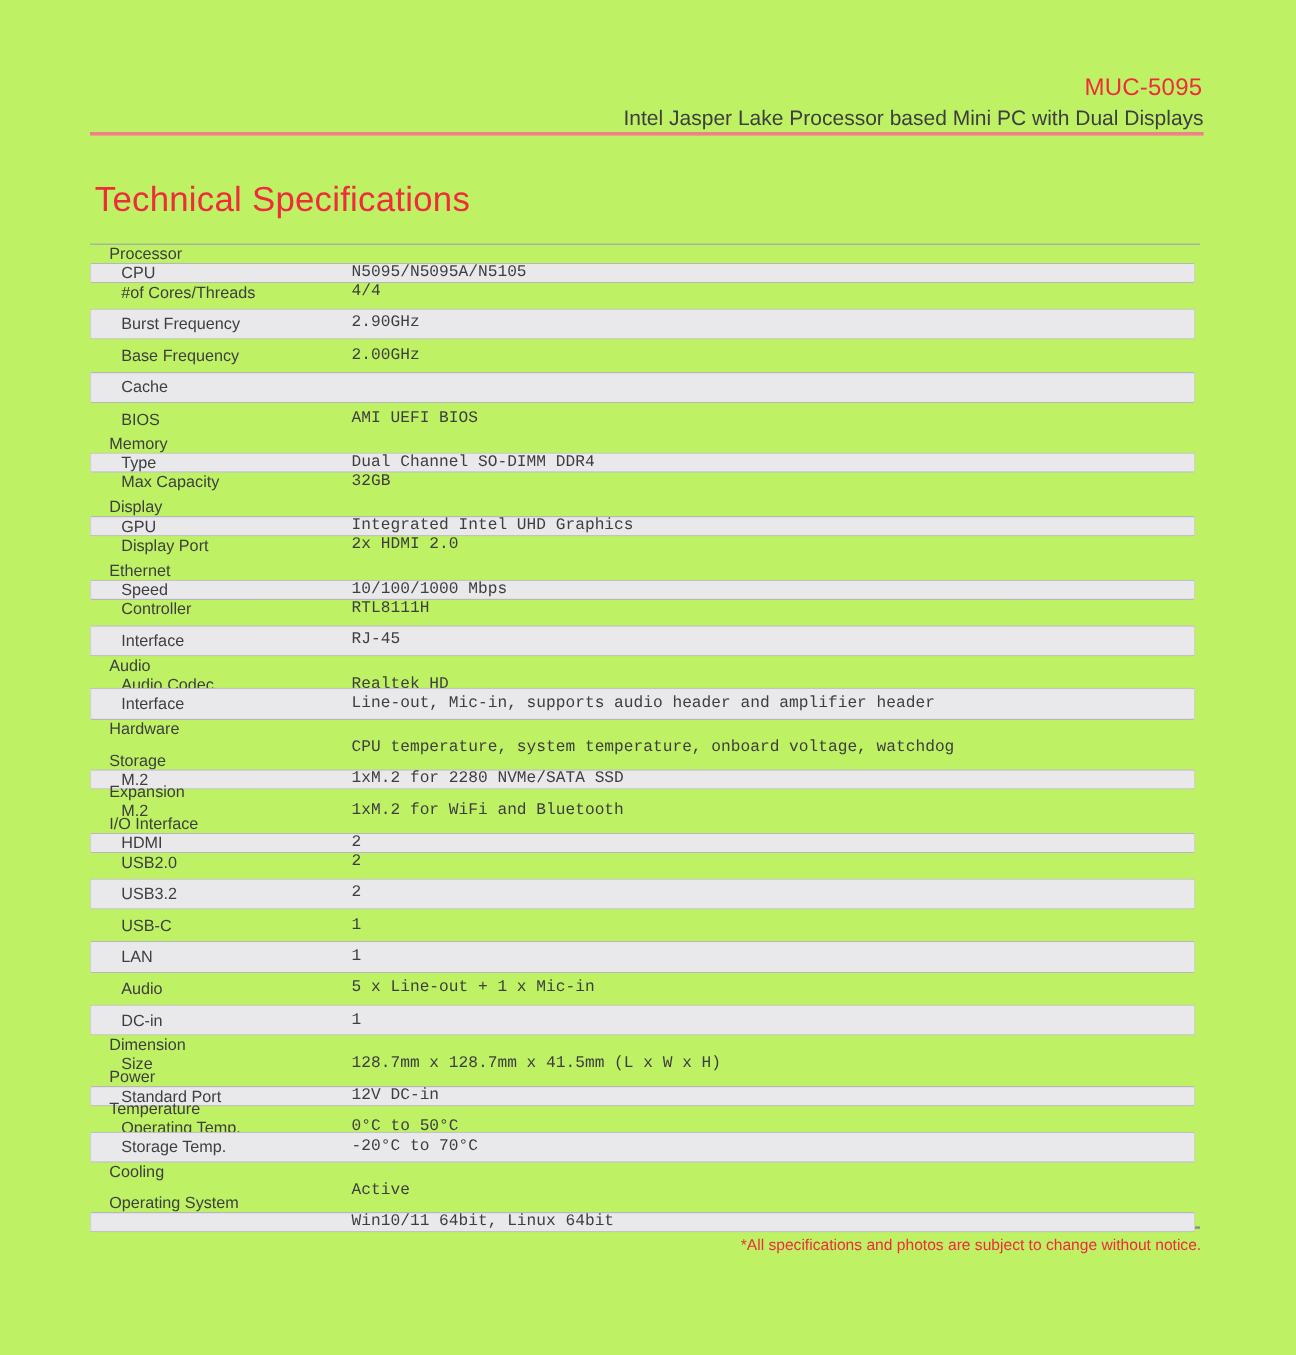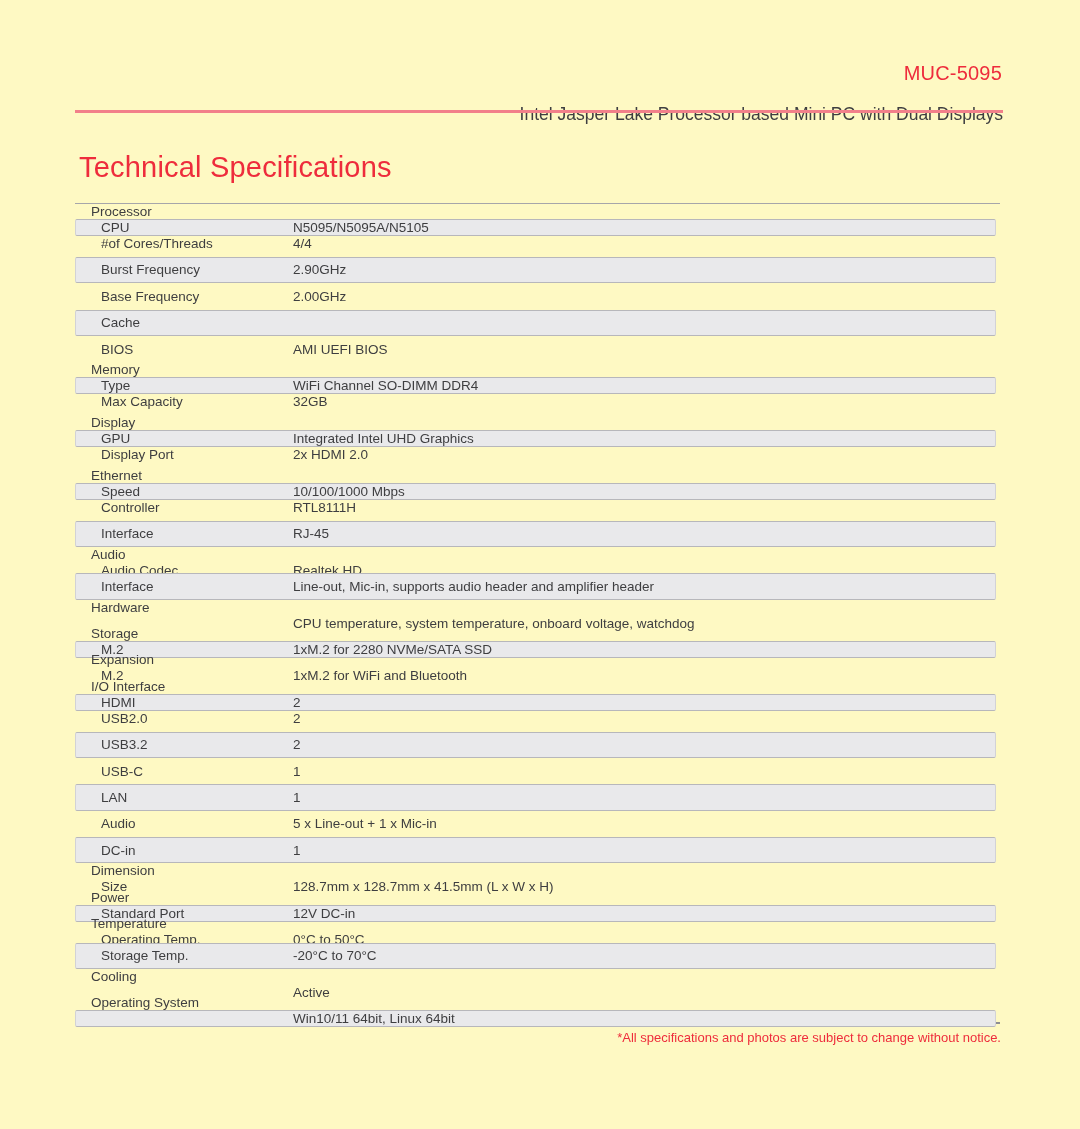--- a/index.html
+++ b/index.html
@@ -9,32 +9,32 @@
     --row-fill:#e9e9eb;
     --row-border:#b7b7bb;
     --row-border-side:#d2d2d6;
     --table-top-border:#a6a6aa;
     --table-bottom-border:#8d8d91;
   }
   html,body{margin:0;padding:0;background:#ffffff;}
   .page{
     position:relative;
     width:1080px;height:1129px;
-    background:#fef9c3;
+    background:#bef264;
     font-family:"Liberation Sans", sans-serif;
     color:var(--text-dark);
     overflow:hidden;
   }
   .model{
     position:absolute;right:78px;top:62px;
     font-size:20px;font-weight:500;letter-spacing:0.2px;
     color:var(--accent-red);
   }
   .subtitle{
-    position:absolute;right:77px;top:104px;
+    position:absolute;right:77px;top:88px;
     font-size:17.5px;font-weight:400;
     color:var(--text-dark);
     white-space:nowrap;
   }
   .rule{
     position:absolute;left:75px;right:77px;top:110px;height:2.5px;
     background:var(--underline-pink);
   }
   .title{
     position:absolute;left:79px;top:151px;margin:0;
@@ -58,21 +58,21 @@
     border:1px solid transparent;border-radius:2px;
   }
   .row.shaded .body{
     background:var(--row-fill);
     border-color:var(--row-border) var(--row-border-side);
   }
   .lbl{
     width:192px;flex:none;box-sizing:content-box;padding-left:25px;
     font-size:13.5px;white-space:nowrap;
   }
-  .val{flex:1;font-size:13.5px;white-space:nowrap;}
+  .val{flex:1;font-size:13.5px;white-space:nowrap;font-family:Liberation Mono, monospace;}
   .footnote{
     position:absolute;right:79px;top:1030px;
     font-size:13px;color:var(--accent-red);
     white-space:nowrap;
     margin-left:28px;
   }
 </style>
 </head>
 <body>
 
@@ -126,21 +126,21 @@
         <div class="cat"></div>
         <div class="body">
           <div class="lbl">BIOS</div>
           <div class="val">AMI UEFI BIOS</div>
         </div>
       </div>
       <div class="row shaded">
         <div class="cat">Memory</div>
         <div class="body">
           <div class="lbl">Type</div>
-          <div class="val">WiFi Channel SO-DIMM DDR4</div>
+          <div class="val">Dual Channel SO-DIMM DDR4</div>
         </div>
       </div>
       <div class="row">
         <div class="cat"></div>
         <div class="body">
           <div class="lbl">Max Capacity</div>
           <div class="val">32GB</div>
         </div>
       </div>
       <div class="row shaded">

